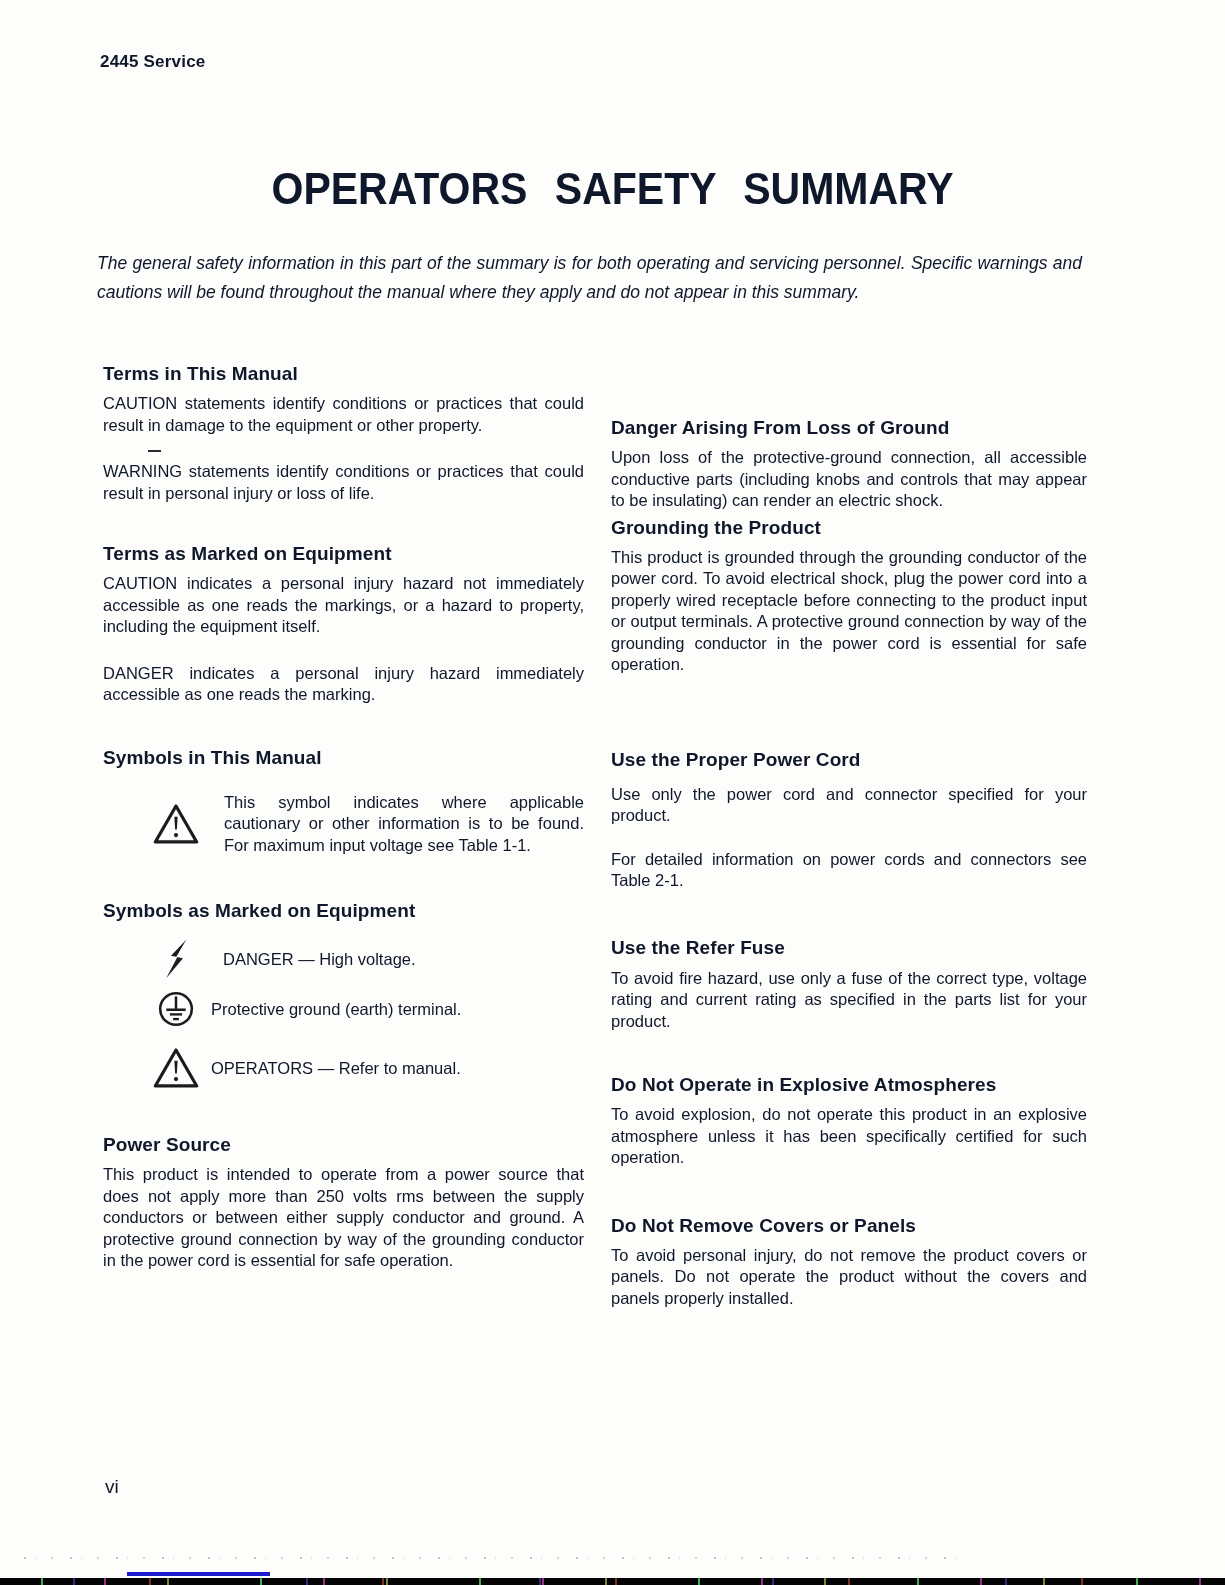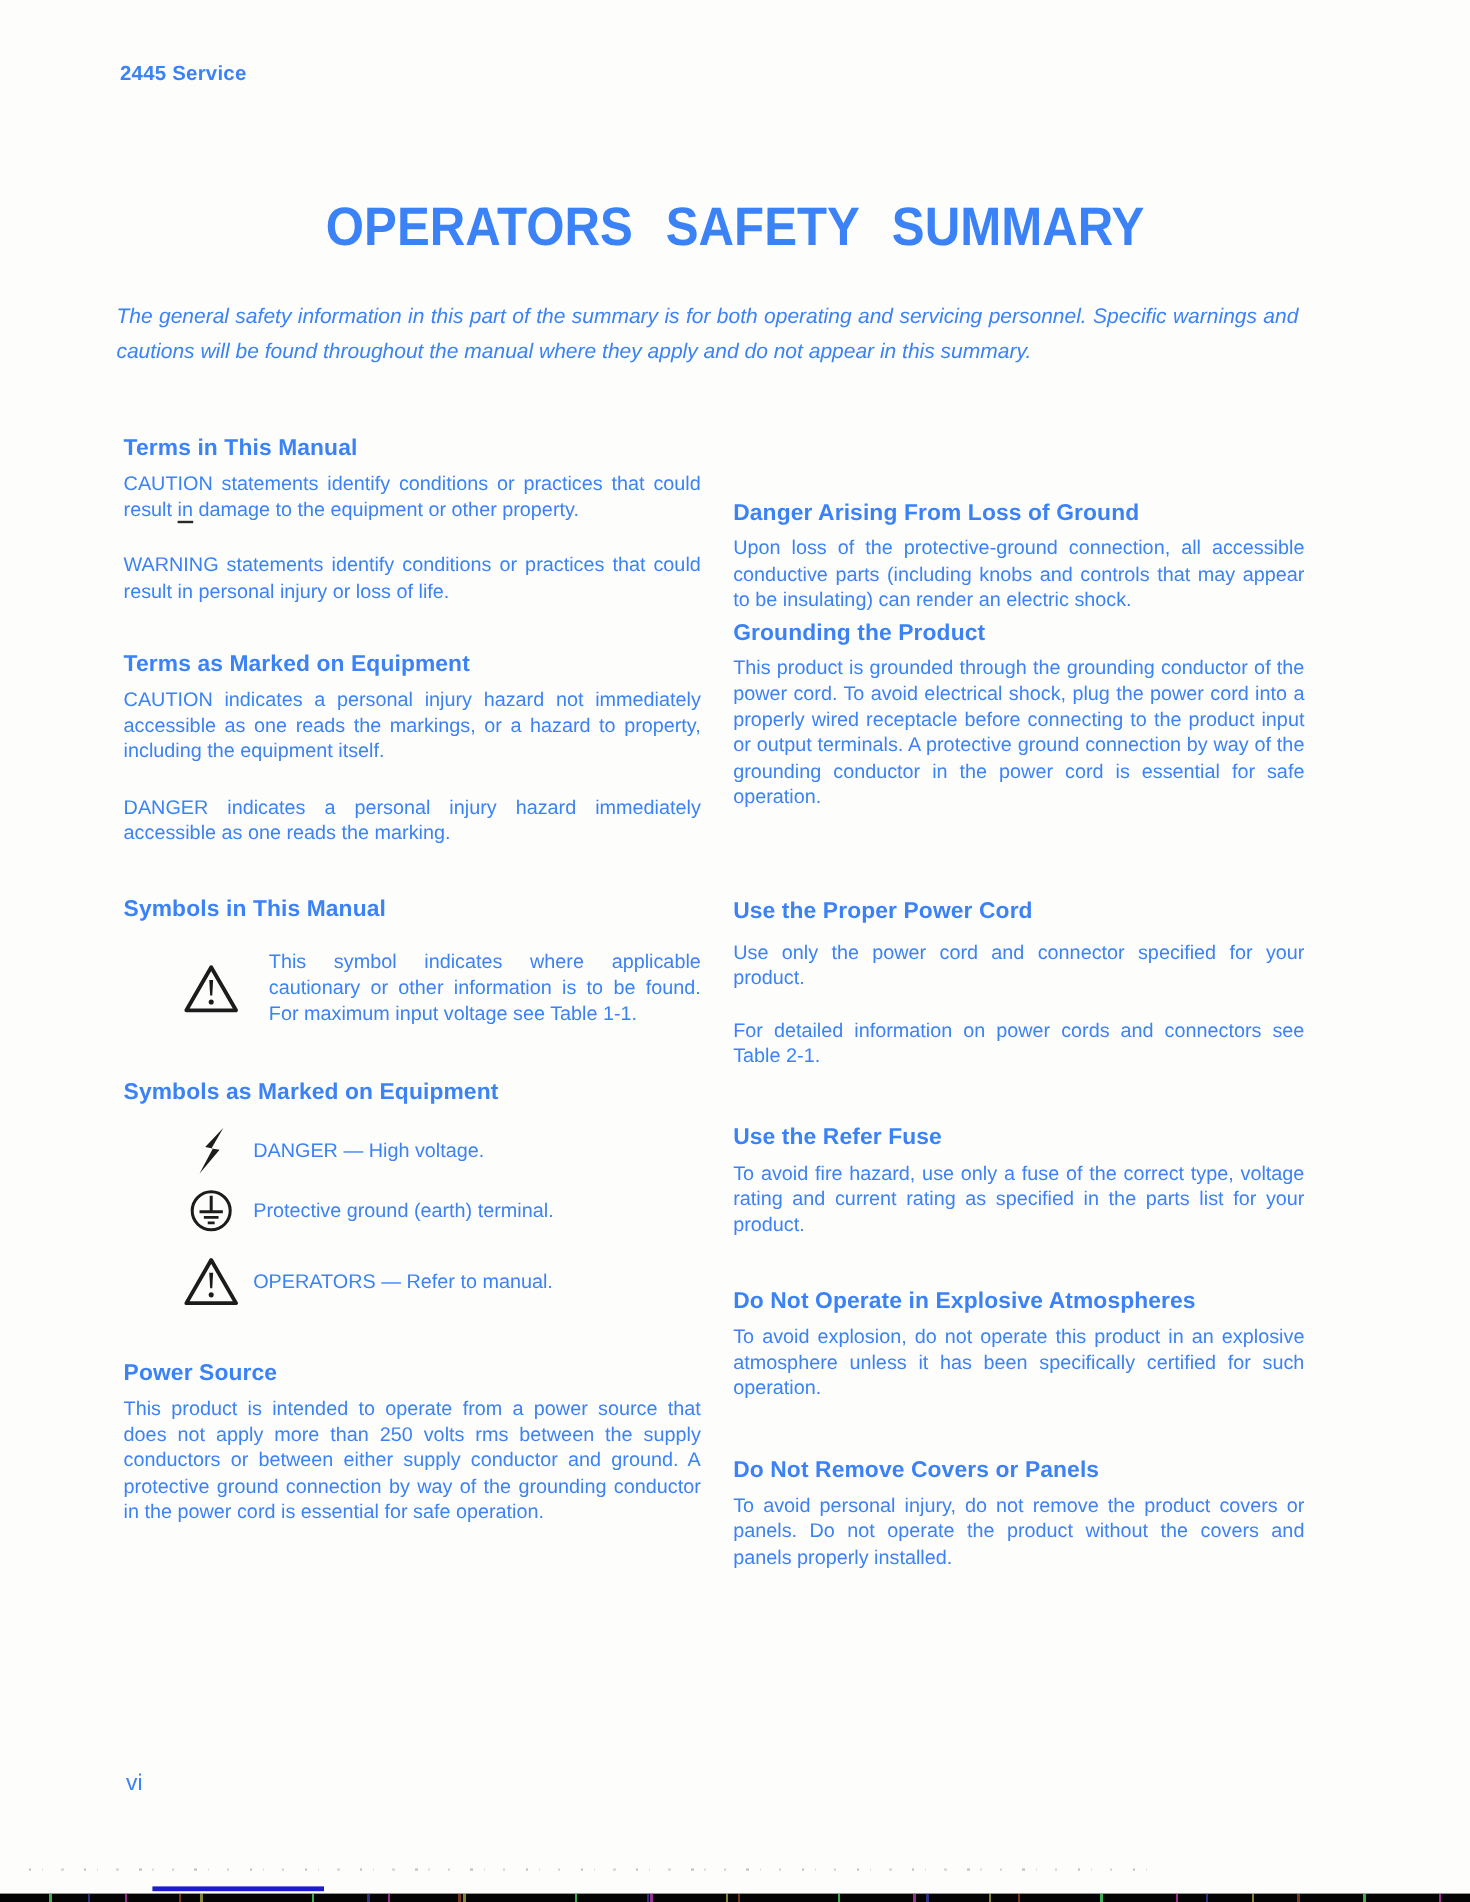--- a/index.html
+++ b/index.html
@@ -1,21 +1,21 @@
 <!DOCTYPE html>
 <html><head>
 <meta charset="utf-8">
 <style>
   html,body{margin:0;padding:0;background:#e8e8e8;}
   .page{
     position:relative;
     width:1225px;height:1585px;
     margin:0 auto;
     background:#fdfdfc;
-    color:#3b82f6;
+    color:#0f172a;
     font-family:"Liberation Sans","DejaVu Sans",sans-serif;
     overflow:hidden;
   }
   .doc-ref{
     position:absolute;left:100px;top:52px;
     font-size:17px;font-weight:bold;letter-spacing:0.2px;
   }
   .title{
     position:absolute;left:0;right:0;top:166px;
     margin:0;text-align:center;
@@ -39,21 +39,21 @@
   .col-right{left:611px;width:476px;}
   .col h2{
     font-size:19px;line-height:24px;font-weight:bold;
     margin:0 0 7px 0;letter-spacing:0.1px;
   }
   .col p{
     margin:0;
     font-size:16.5px;line-height:21.5px;
     text-align:justify;
   }
-  .u-scan{border-bottom:2px solid #2a2a2a;padding-bottom:0px;}
+  .u-scan{border-bottom:2px solid #2a2a2a;padding-bottom:16px;}
   .symbol-block{display:flex;align-items:center;}
   .symbol-block .blk-icon{flex:0 0 auto;margin-left:50px;width:46px;}
   .symbol-block p{margin-left:12px;width:376px;}
   .sym-row{display:flex;align-items:center;}
   .sym-row .row-icon{flex:0 0 auto;margin-left:50px;width:46px;display:flex;justify-content:center;}
   .sym-row .row-label{margin-left:12px;font-size:16.5px;}
   .page-number{
     position:absolute;left:105px;top:1476px;
     font-size:19px;font-weight:normal;
   }
@@ -112,21 +112,21 @@
             <path d="M46.5 30 h7 l-1.6 28 h-3.8 z" fill="#1c1c1c"></path>
             <circle cx="50" cy="70" r="4.6" fill="#1c1c1c"></circle>
           </svg>
         </span>
         <p>This symbol indicates where applicable cautionary or other information is to be found. For maximum input voltage see Table 1-1.</p>
       </div>
     </section>
 
     <section>
       <h2 style="margin-top:43px;">Symbols as Marked on Equipment</h2>
-      <div class="sym-row" style="margin-top:16px;">
+      <div class="sym-row" style="margin-top:16px;gap:12px;">
         <span class="row-icon">
           <svg width="34" height="40" viewBox="0 0 85 100">
             <path d="M68 2 L30 42 L46 45 L18 98 L60 48 L43 45 Z" fill="#1c1c1c"></path>
           </svg>
         </span>
         <span class="row-label">DANGER — High voltage.</span>
       </div>
       <div class="sym-row" style="margin-top:12px;">
         <span class="row-icon">
           <svg width="36" height="36" viewBox="0 0 100 100">

